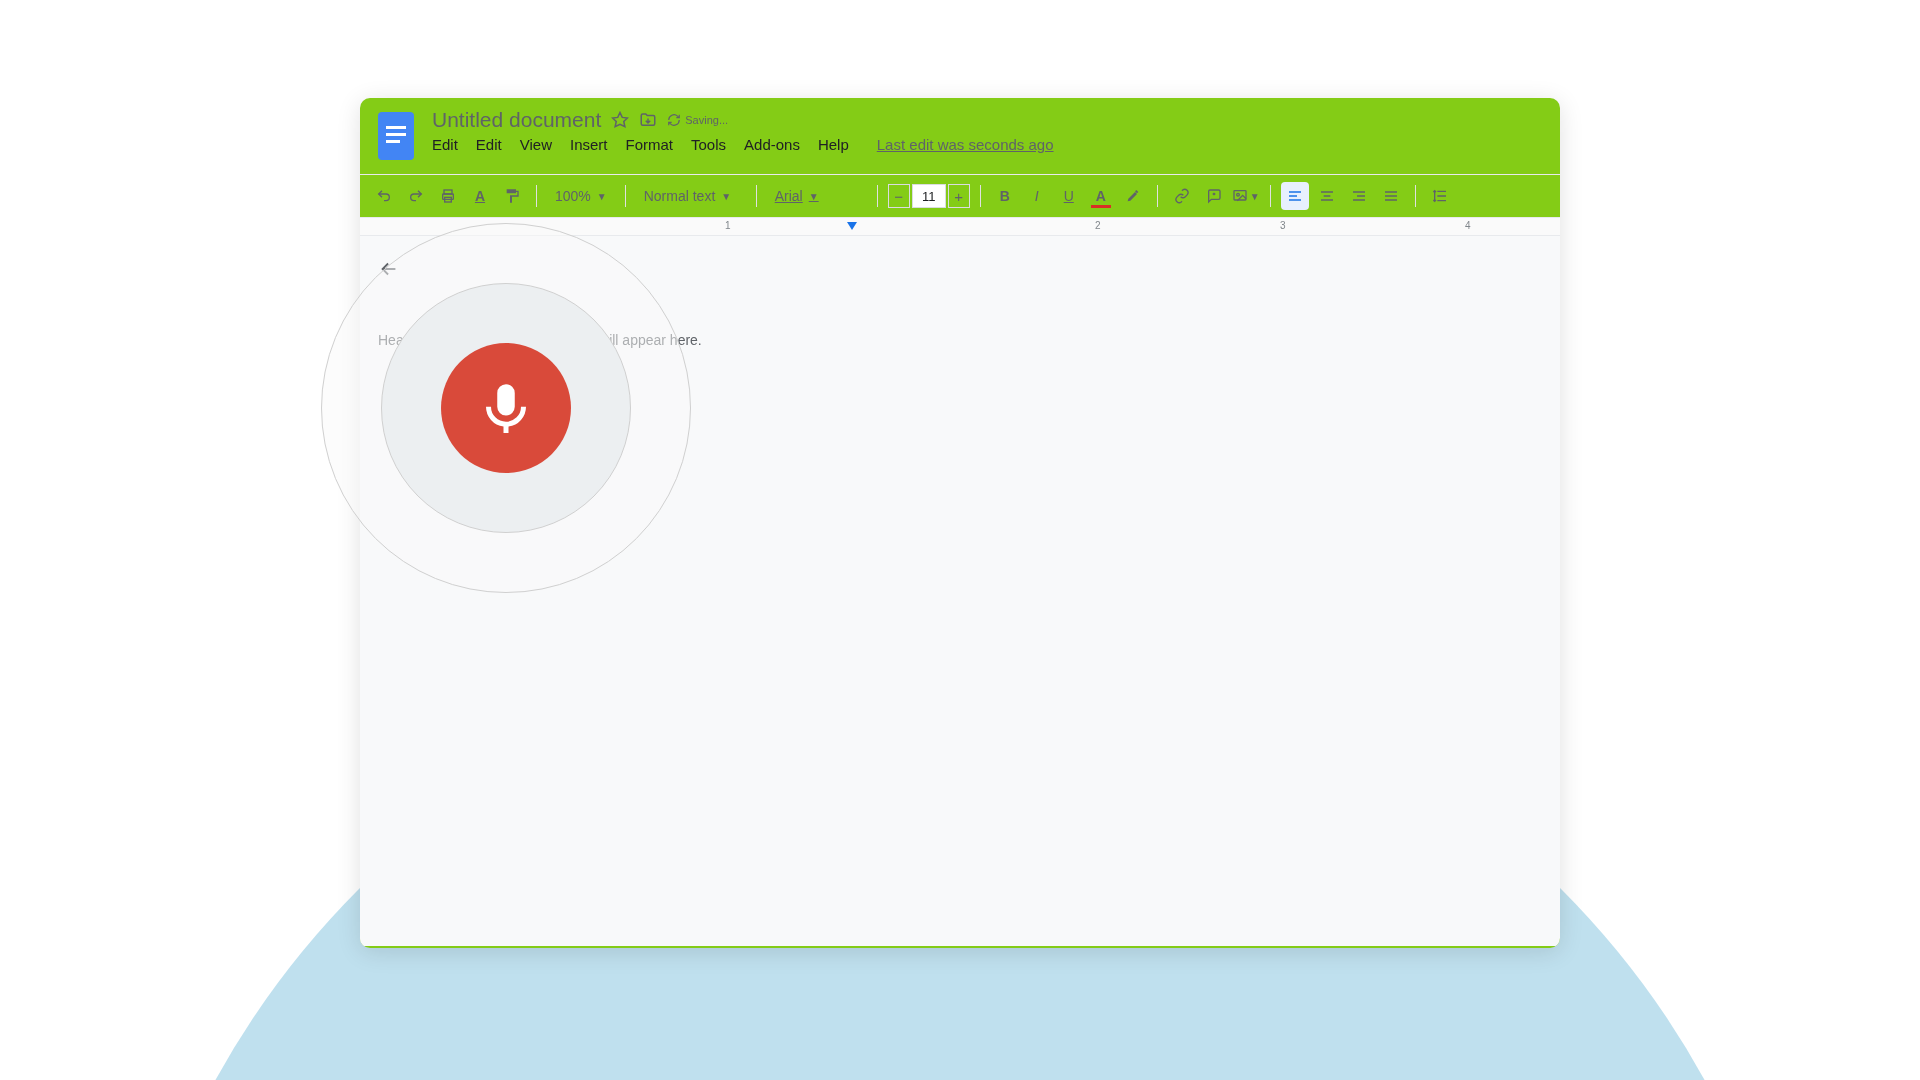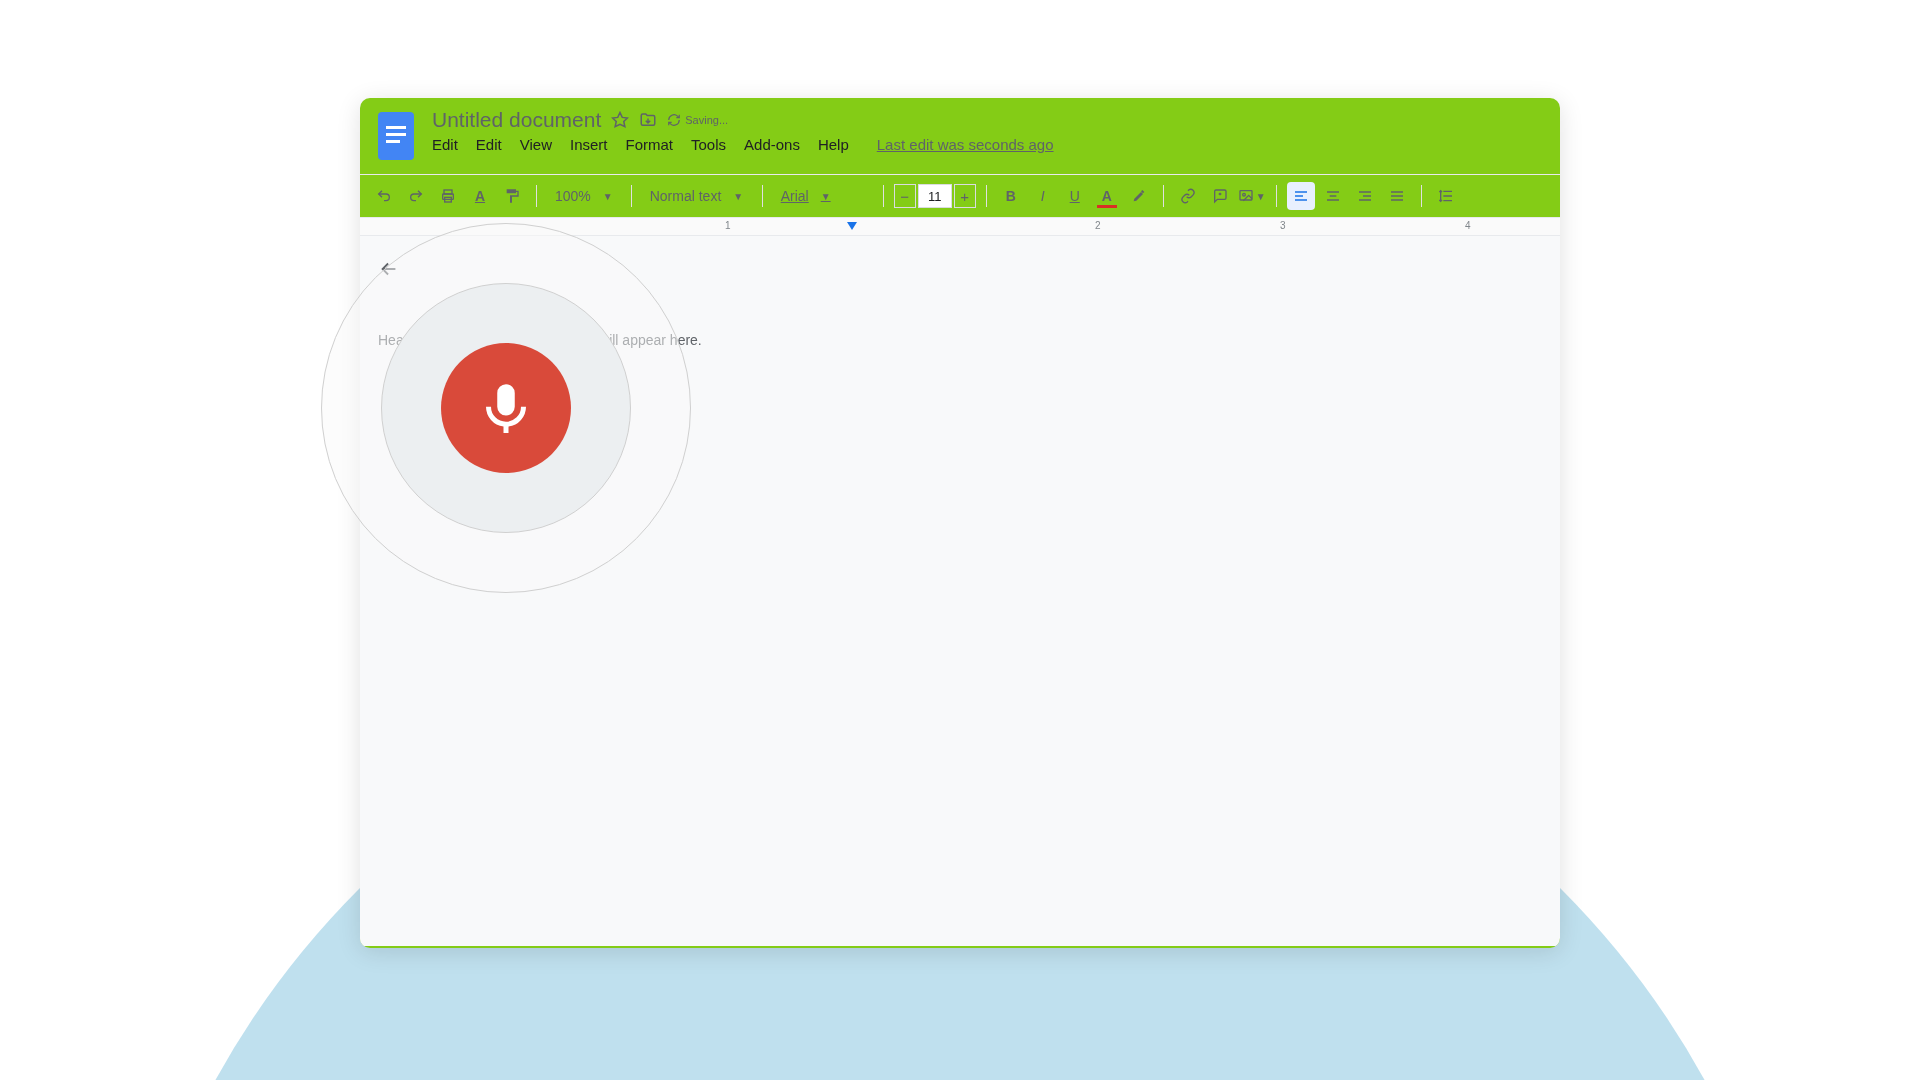--- a/index.html
+++ b/index.html
@@ -57,21 +57,21 @@
   gap: 4px;
   font-size: 14px; color: #5f6368;
 }
 .tb-btn {
   width: 28px; height: 28px;
   display:flex;align-items:center;justify-content:center;
   border-radius:4px;
 }
 .tb-btn.active { background:#e8f0fe; color:#1a73e8;}
 .tb-sep { width:1px; height:22px; background:#e0e0e0; margin:0 6px;}
-.tb-dd { display:flex;align-items:center; gap:12px; padding:0 8px; height:28px;}
+.tb-dd { display:flex;align-items:center; gap:6px; padding:0 8px; height:28px;}
 .fontsize-group{display:flex;align-items:center;gap:2px;}
 .fs-btn{width:22px;height:24px;border:1px solid #dadce0;display:flex;align-items:center;justify-content:center;font-size:15px;color:#5f6368;}
 .fs-input{width:34px;height:24px;border:1px solid #dadce0;text-align:center;font-size:13px;color:#202124;outline:none;}
 .tb-color{position:relative;}
 .tb-color .bar{position:absolute;bottom:2px;left:4px;right:4px;height:3px;background:#000;}
 .tb-color.red .bar{background:#d93025;}
 
 .ruler {
   height: 18px;
   background: #fafafa;

